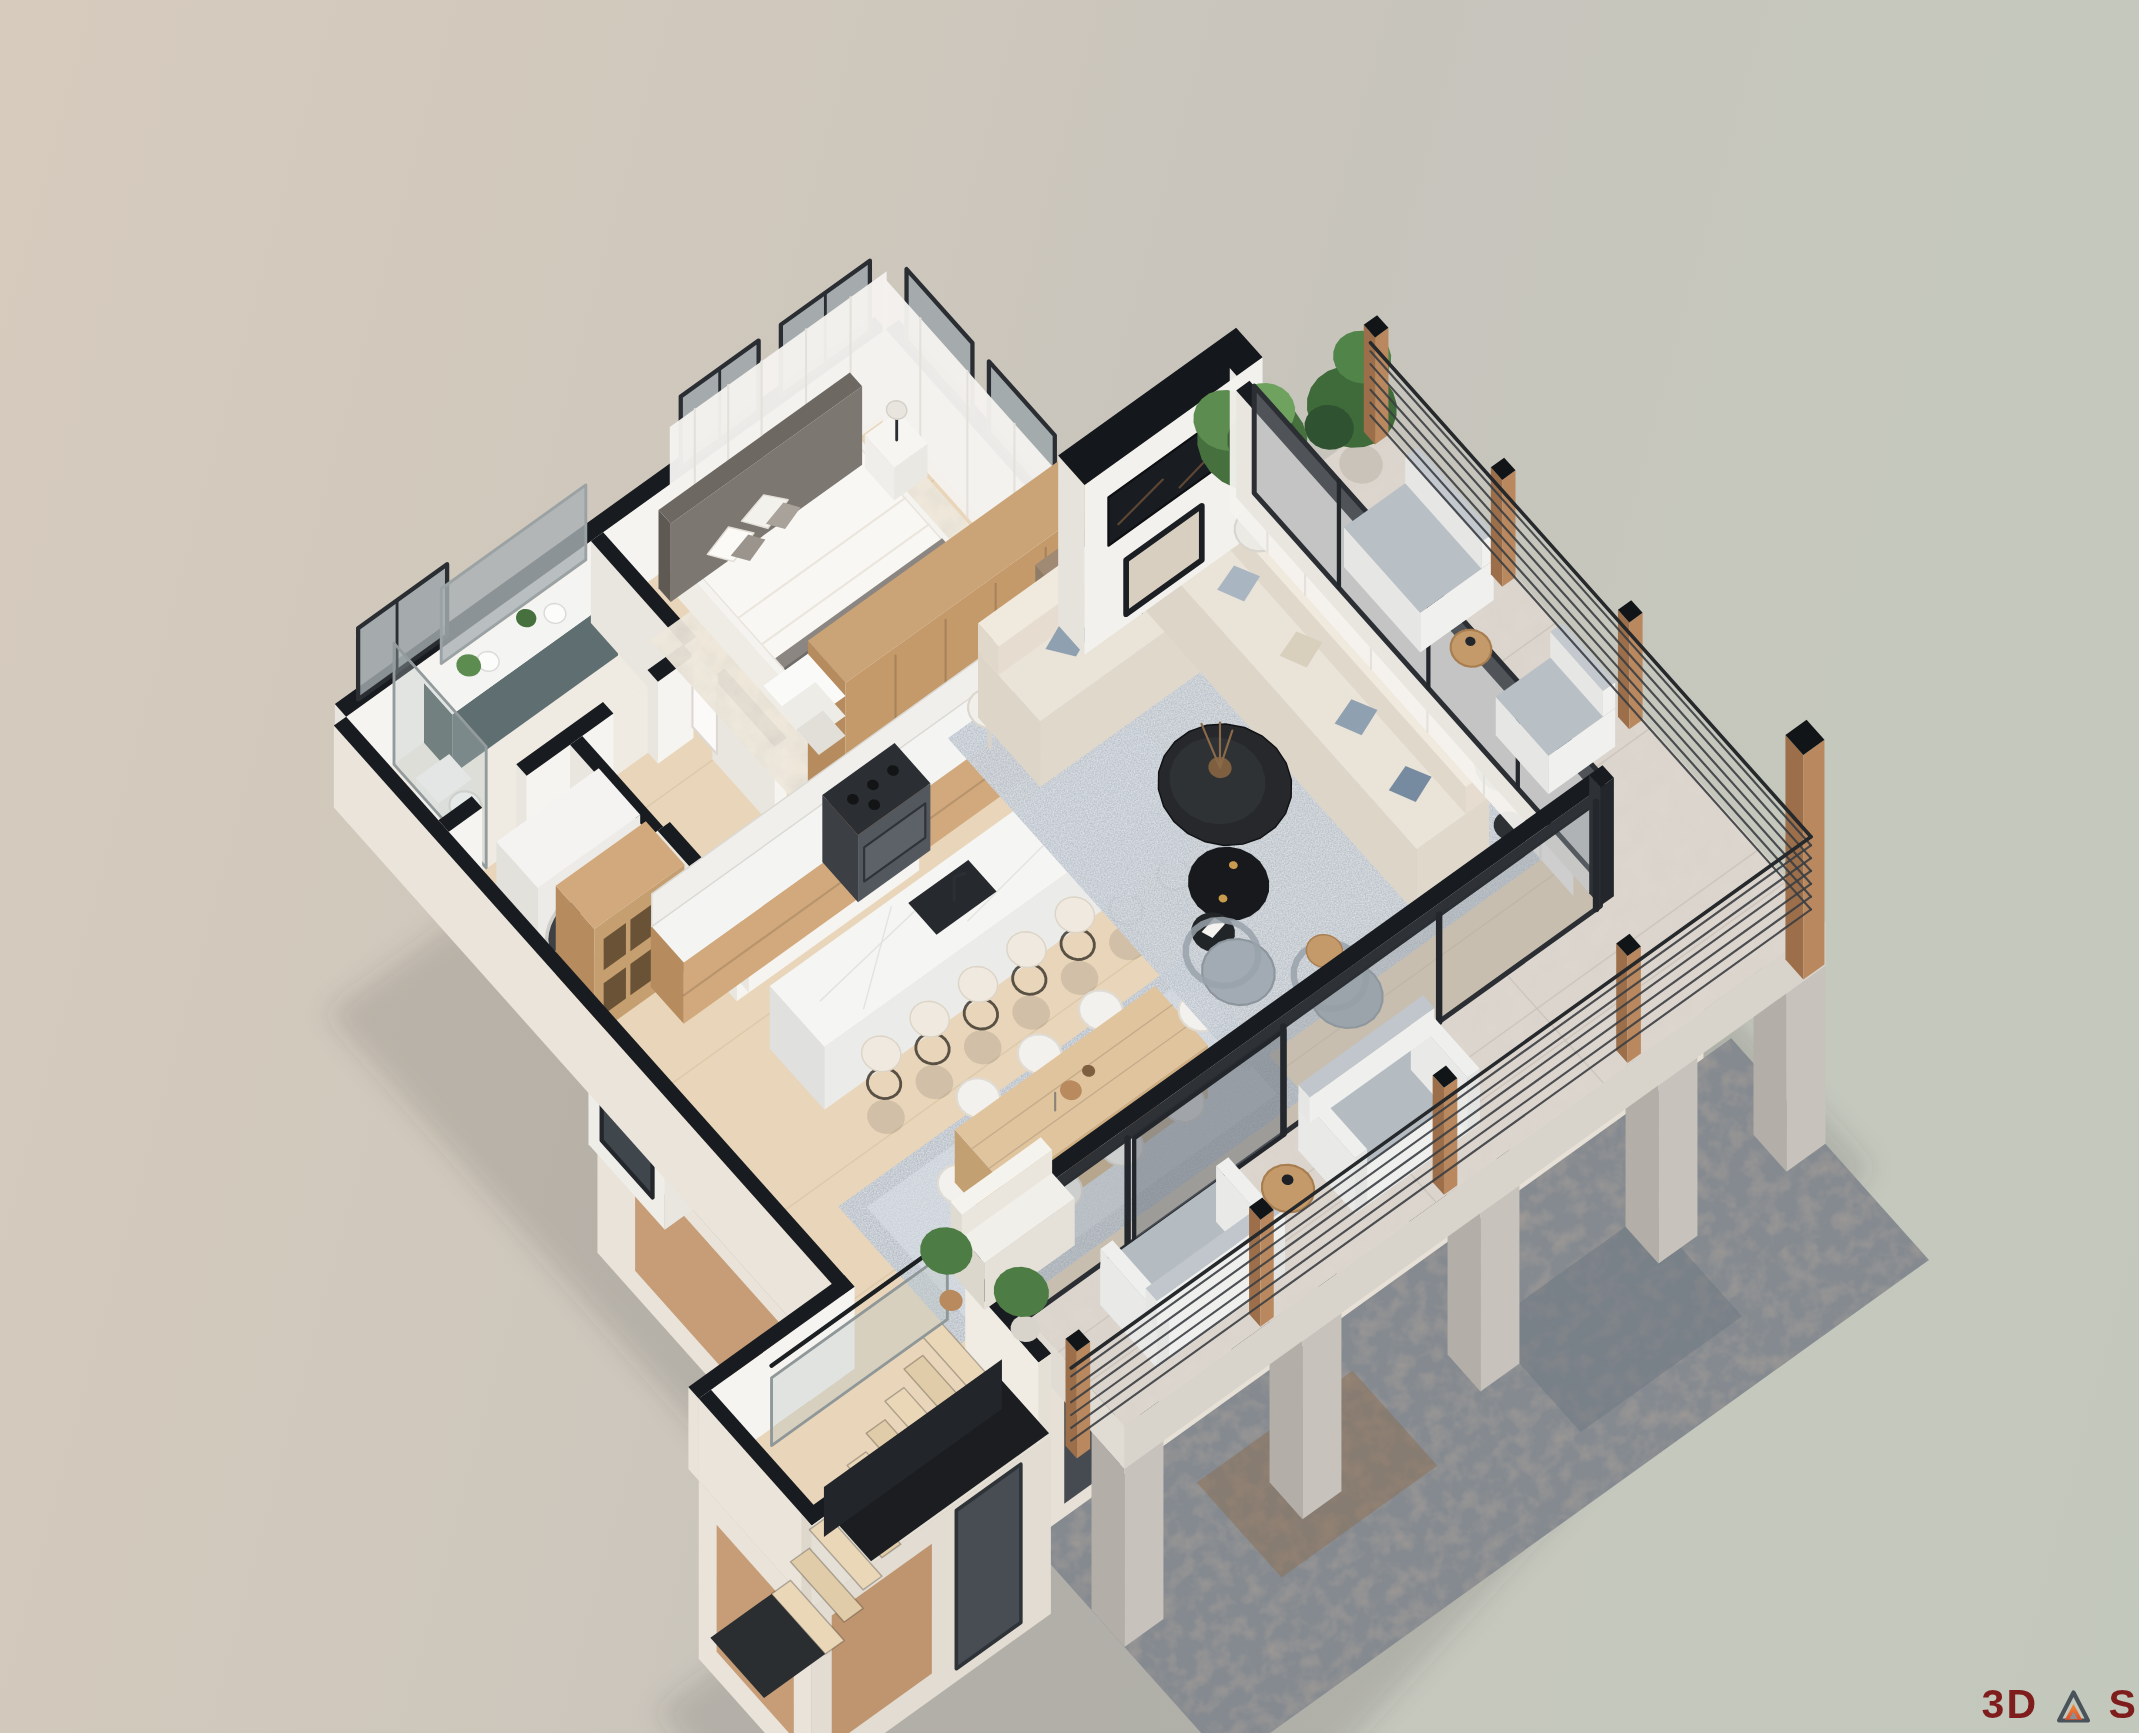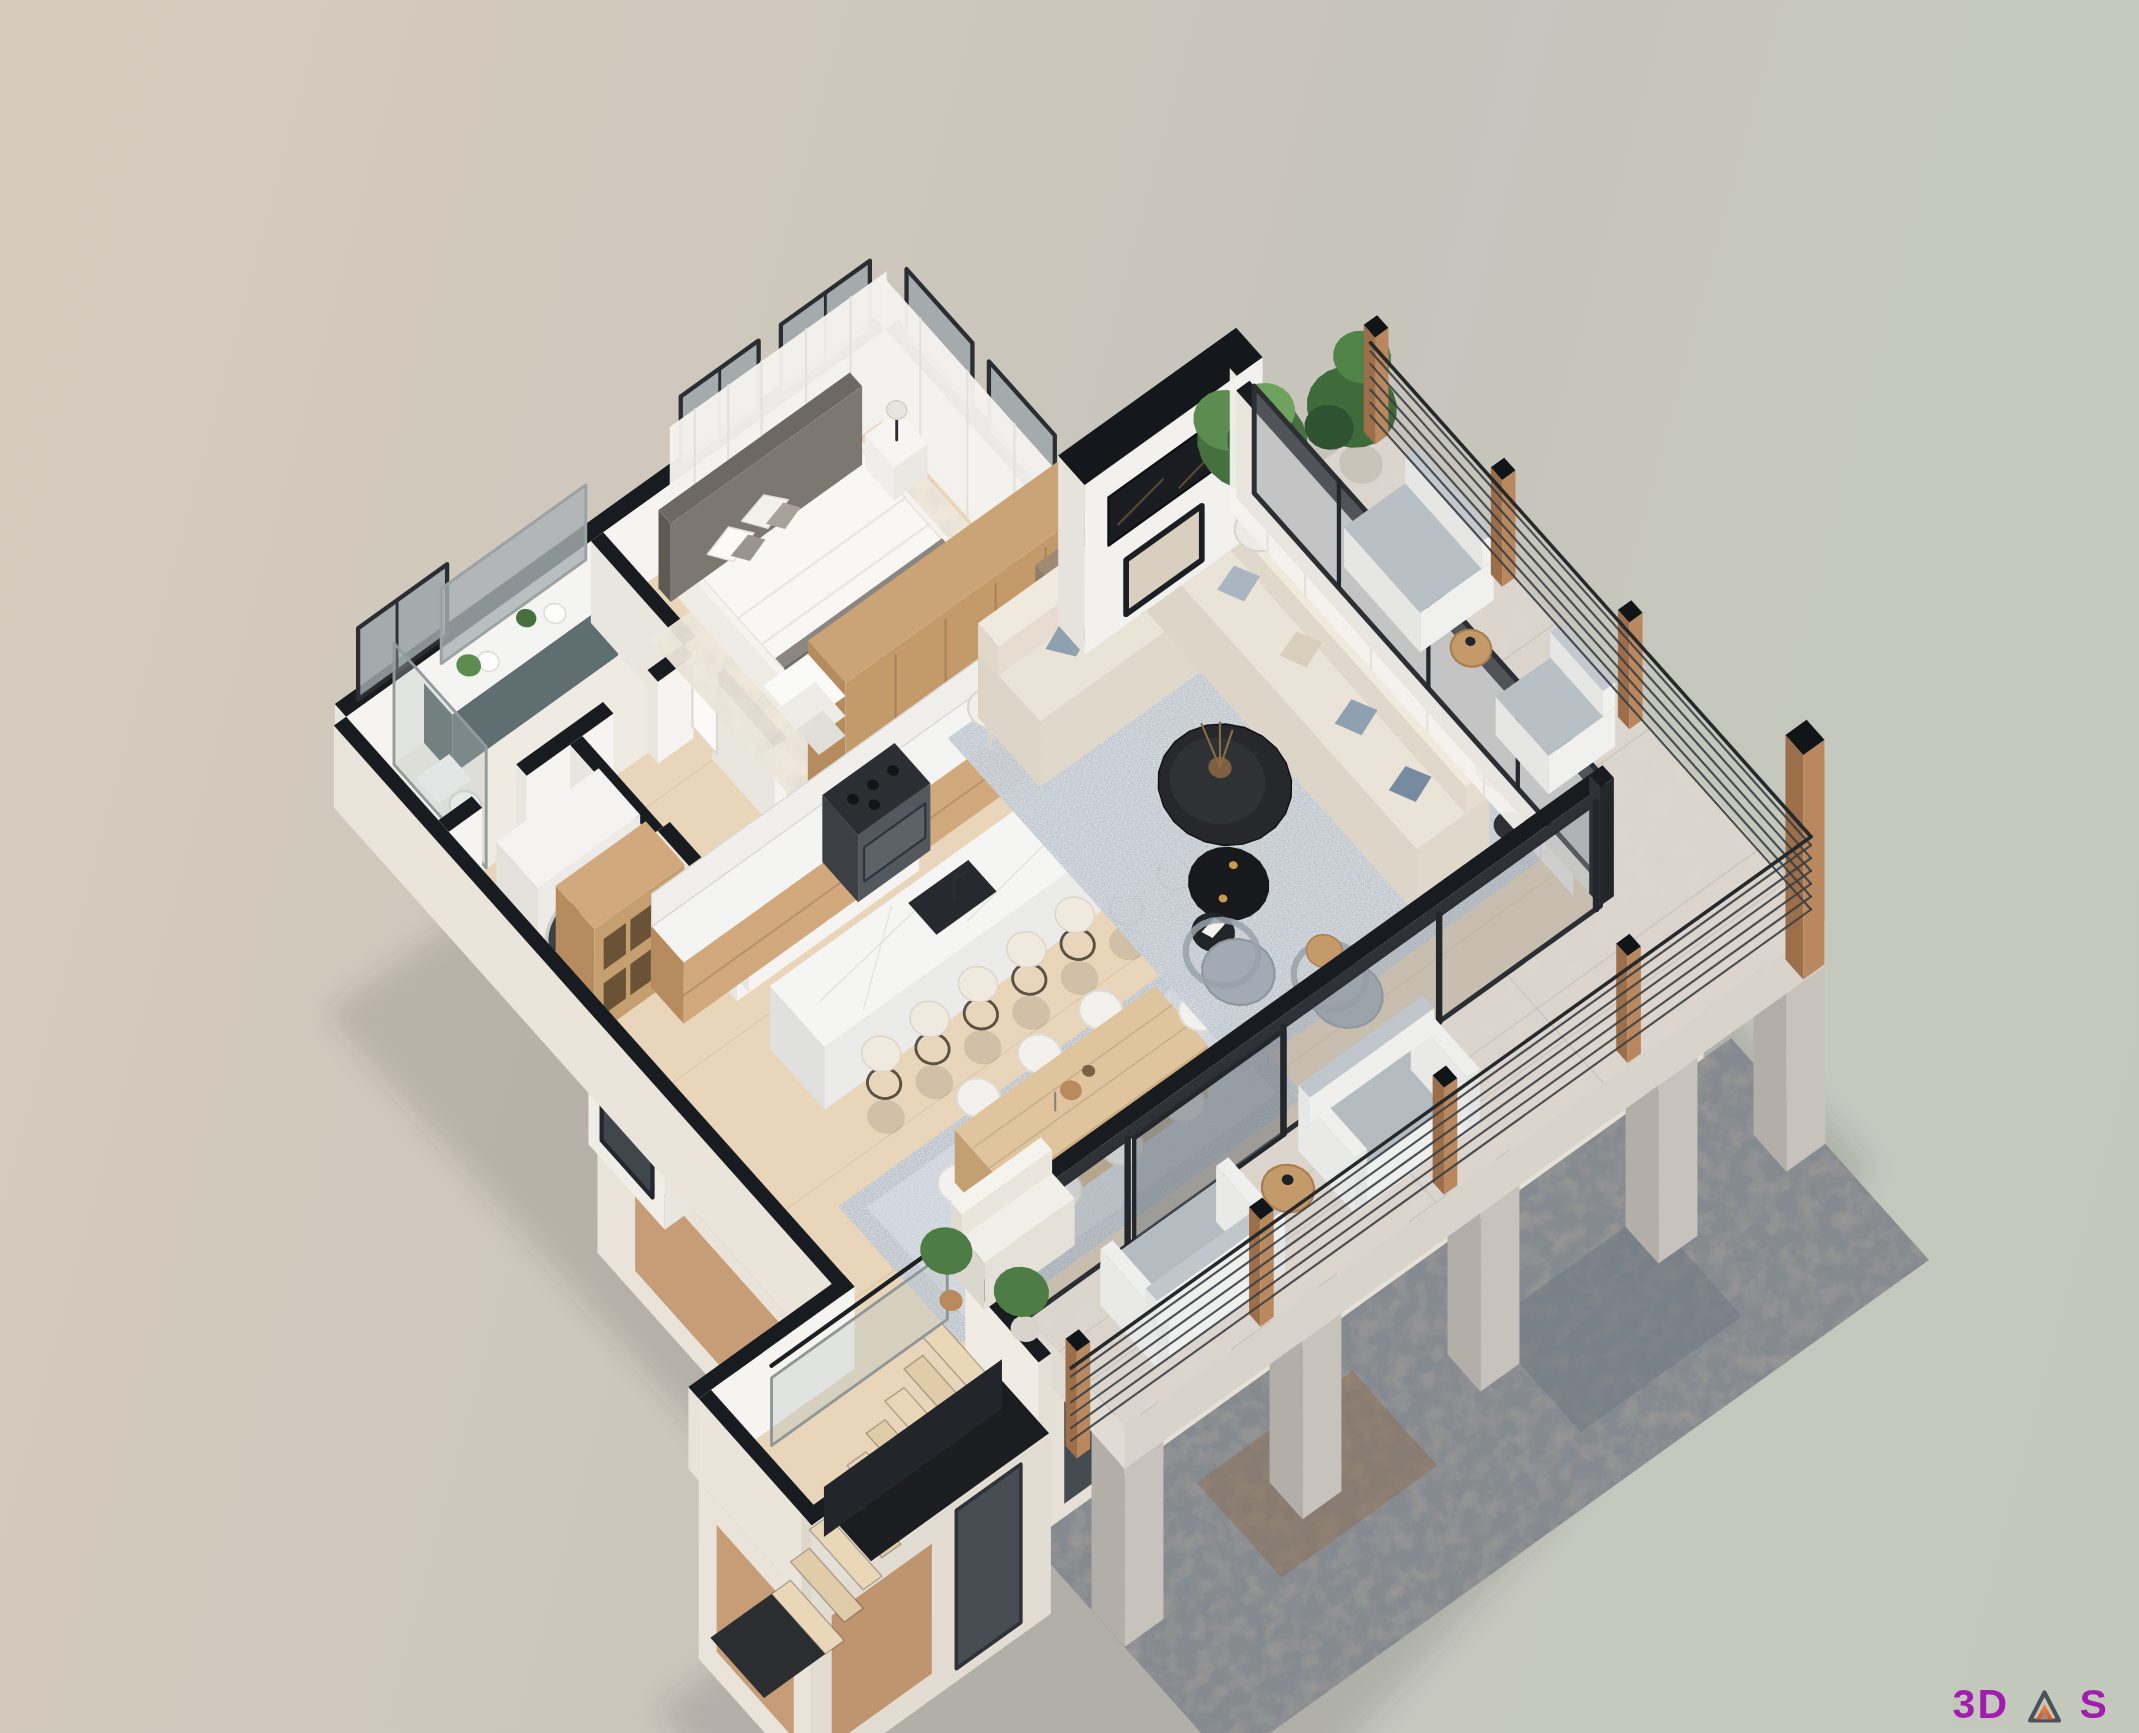--- a/index.html
+++ b/index.html
@@ -4,23 +4,23 @@
 <style>
   html,body{margin:0;padding:0;}
   body{
     width:2140px;height:1733px;overflow:hidden;position:relative;
     font-family:"Liberation Sans", sans-serif;
     background:linear-gradient(105deg,#d6cbbd 0%,#d0c8bc 28%,#c7c4bc 55%,#c5c8bd 78%,#c3c8bc 100%);
   }
   #stage{position:absolute;inset:0;}
   #scene-svg{width:100%;height:100%;display:block;}
   #logo{
-    position:absolute;right:31px;bottom:10px;
+    position:absolute;right:2px;bottom:10px;
     display:flex;align-items:flex-end;gap:18px;
-    font-weight:bold;font-size:41px;letter-spacing:2.1px;color:#a21caf;
+    font-weight:bold;font-size:41px;letter-spacing:2.1px;color:#7f1d1d;
     user-select:none;
   }
   #logo .glyph{line-height:0.9;}
   #logo svg{display:block;margin:0 0.7px;}
 </style>
 </head>
 <body>
 
 <div id="stage">
   <svg id="scene-svg" viewBox="0 0 3000 2430" preserveAspectRatio="xMidYMid meet">

